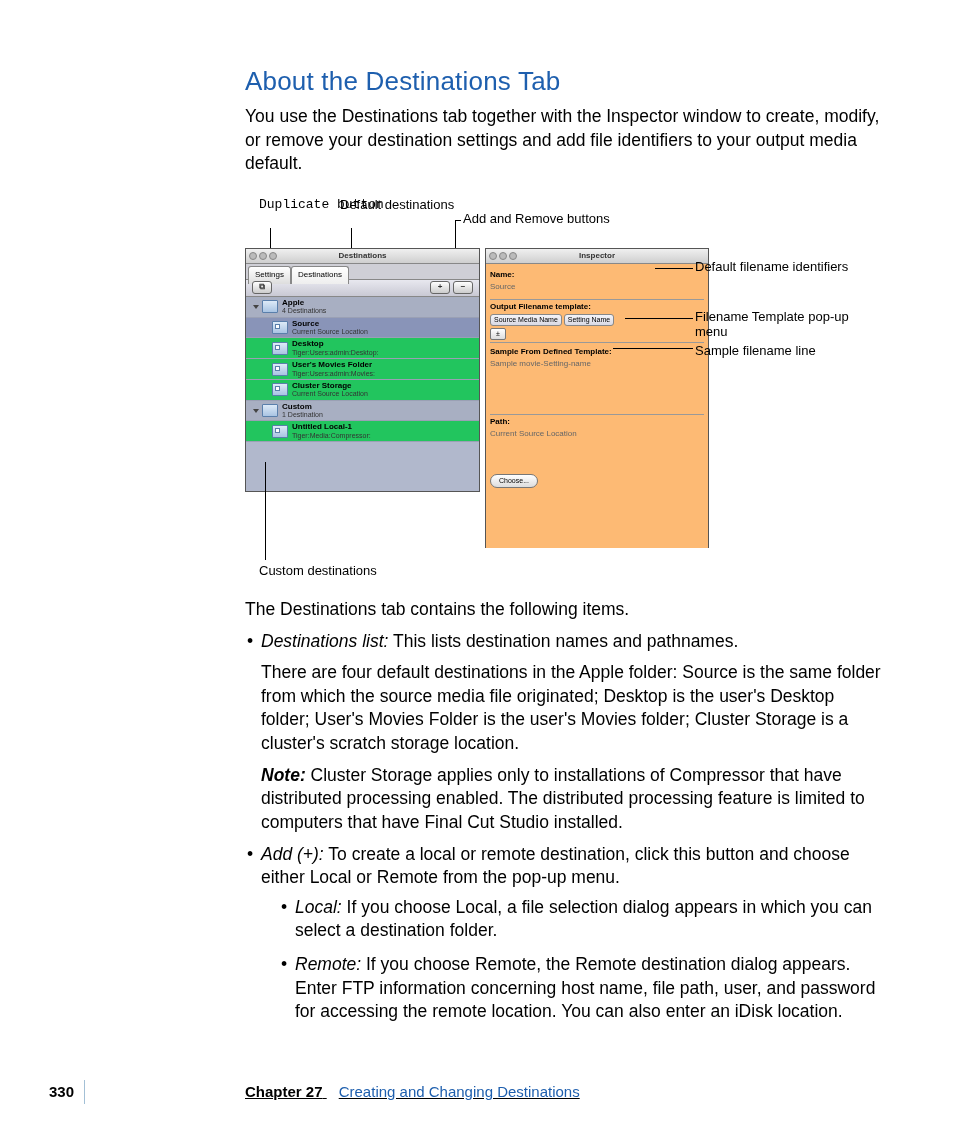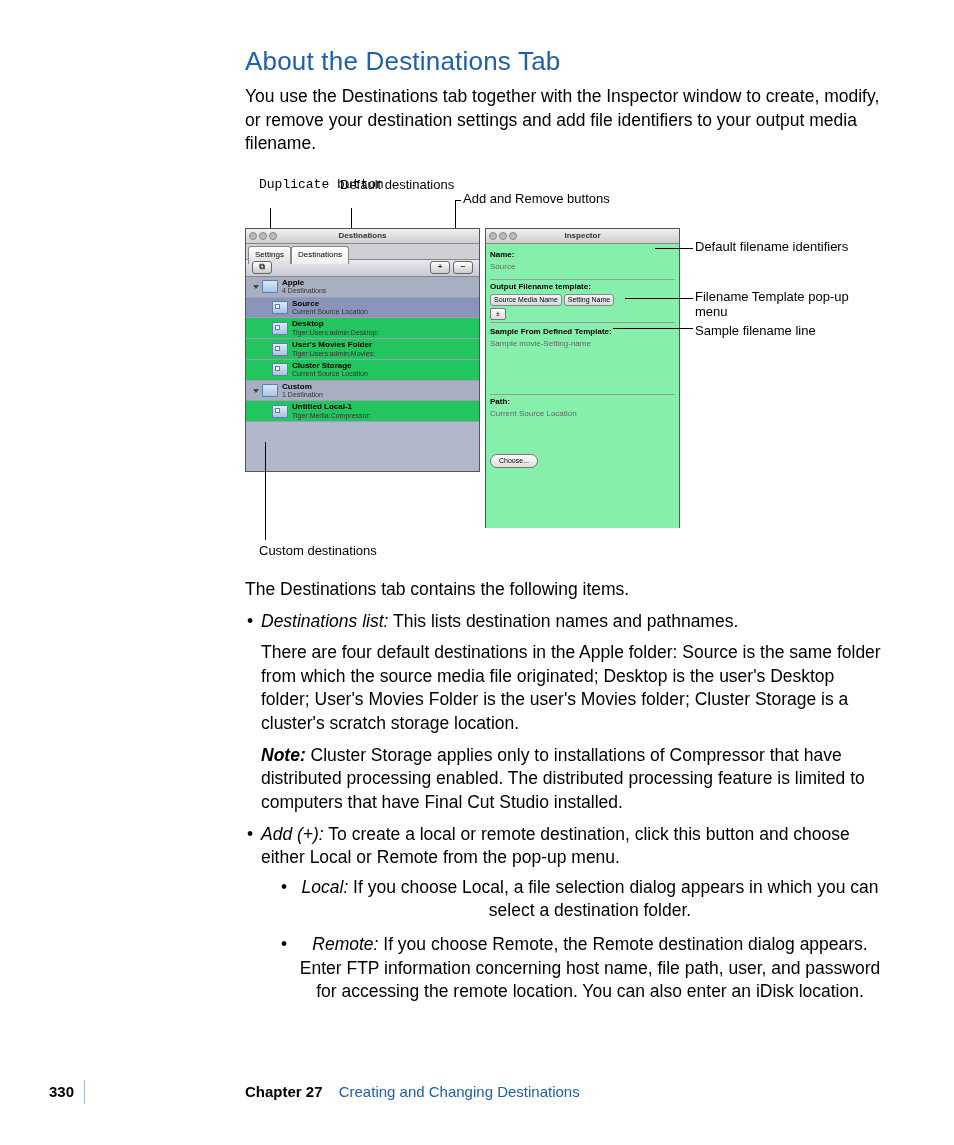--- a/index.html
+++ b/index.html
@@ -10,21 +10,21 @@
     font-family: "Myriad Pro", "Segoe UI", -apple-system, Helvetica, Arial, sans-serif;
     color: #000;
     background: #fff;
     position: relative;
     font-size: 17.5px;
     line-height: 1.35;
   }
   .content {
     position: absolute;
     left: 245px;
-    top: 44px;
+    top: 64px;
     width: 640px;
   }
   h1.title {
     color: #1E5FAE;
     font-weight: 400;
     font-size: 26px;
     margin: 0 0 6px 0;
     letter-spacing: 0.2px;
   }
   .intro { margin: 0 0 22px 0; }
@@ -122,21 +122,21 @@
     border: 1px solid #5a7fab;
     border-radius: 1px;
     position:relative;
   }
   .item-icon::after { content:""; position:absolute; left:2px; top:2px; width:3px;height:3px; border:1px solid #5a7fab; background:#fff;}
   .item-text { display:flex; flex-direction:column; line-height:1.05;}
   .item-text b { font-weight:bold; font-size:8px;}
   .item-text span { font-size:7px; color:#333;}
 
   
-  .insp-body { font-size:8px; padding:4px; background:#86efac; height: calc(100% - 14px); box-sizing:border-box;}
+  .insp-body { font-size:8px; padding:4px; background:#fdba74; height: calc(100% - 14px); box-sizing:border-box;}
   .insp-body .lbl { font-weight:bold; font-size:8px; margin-top:2px;}
   .insp-body .readonly { color:#666; font-size:8px; padding:1px 0 4px 0;}
   .insp-body hr { border:none; border-top:1px solid #999; margin:2px 0;}
   .tag-row { display:flex; gap:2px; margin:2px 0;}
   .tag { background:linear-gradient(#f4f4f8,#d9d9e4); border:1px solid #888; border-radius:3px; padding:0 3px; font-size:7px; line-height:10px;}
   .popup-btn { width:14px; height:10px; border:1px solid #777; background:linear-gradient(#fff,#ddd); border-radius:2px; font-size:7px; text-align:center; line-height:9px; margin-top:2px;}
   .choose-btn { width:46px; height:12px; border:1px solid #777; border-radius:8px; background:linear-gradient(#fff,#ddd); font-size:7px; text-align:center; line-height:11px; margin-top:30px;}
 
   
   .right-callouts { position:absolute; left:450px; font-size:13px; color:#000;}
@@ -146,21 +146,21 @@
   .leader.h { height:1px; }
   .leader.v { width:1px; }
 
   .lower-callout { font-size:13px; position:absolute; }
 
   
   p.para { margin: 0 0 8px 0; }
   ul.bullets { list-style: none; padding-left: 0; margin: 0;}
   ul.bullets > li { position: relative; padding-left: 16px; margin-bottom: 8px;}
   ul.bullets > li::before { content:"•"; position:absolute; left:2px; top:0;}
-  ul.bullets ul { list-style:none; padding-left: 18px; margin: 6px 0 0 0; text-align: center;}
+  ul.bullets ul { list-style:none; padding-left: 18px; margin: 6px 0 0 0;}
   ul.bullets ul > li { position:relative; padding-left:16px; margin-bottom: 10px;}
   ul.bullets ul > li::before { content:"•"; position:absolute; left:2px; top:0;}
   .term { font-style: italic; }
   .note-label { font-style: italic; font-weight: 600; }
 
   
   .footer-line {
     position: absolute;
     left: 84px;
     top: 1080px;
@@ -170,30 +170,31 @@
   }
   .page-num {
     position:absolute;
     left:49px; top:1082px;
     font-size:15px; font-weight:600;
   }
   .chapter-label {
     position:absolute;
     left: 245px; top:1082px;
     font-size: 15px;
+    text-decoration: underline;
   }
   .chapter-label .chap { font-weight:600; }
   .chapter-label .chap-title { color:#1E5FAE; margin-left: 12px;}
 </style>
 </head>
 <body>
 
 <div class="content">
   <h1 class="title">About the Destinations Tab</h1>
-  <p class="intro">You use the Destinations tab together with the Inspector window to create, modify, or remove your destination settings and add file identifiers to your output media filename.</p>
+  <p class="intro">You use the Destinations tab together with the Inspector window to create, modify, or remove your destination settings and add file identifiers to your output media default.</p>
 
   <div class="callouts">
     <span style="left:14px; top:0;font-family:Liberation Mono, monospace;">Duplicate button</span>
     <span style="left:95px; top:0;">Default destinations</span>
     <span style="left:218px; top:14px;">Add and Remove buttons</span>
 
     <div class="leader v" style="left:25px; top:30px; height:30px;"></div>
     <div class="leader v" style="left:106px; top:30px; height:44px;"></div>
     <div class="leader v" style="left:210px; top:22px; height:38px;"></div>
     <div class="leader h" style="left:210px; top:22px; width:6px;"></div>
@@ -269,21 +270,21 @@
         <div class="dest-item">
           <span class="item-icon"></span>
           <span class="item-text">
               <b>Untitled Local-1</b>
               <span>Tiger:Media:Compressor:</span>
             </span>
         </div>
       </div>
     </div>
 
-    <div class="win" style="left:240px; top:0; width:195px; height:300px;">
+    <div class="win" style="left:240px; top:0; width:224px; height:300px;">
       <div class="titlebar">
         <div class="traffic">
             <i></i>
             <i></i>
             <i></i>
           </div>
         <span>Inspector</span>
       </div>
       <div class="insp-body">
         <div class="lbl">Name:</div>

